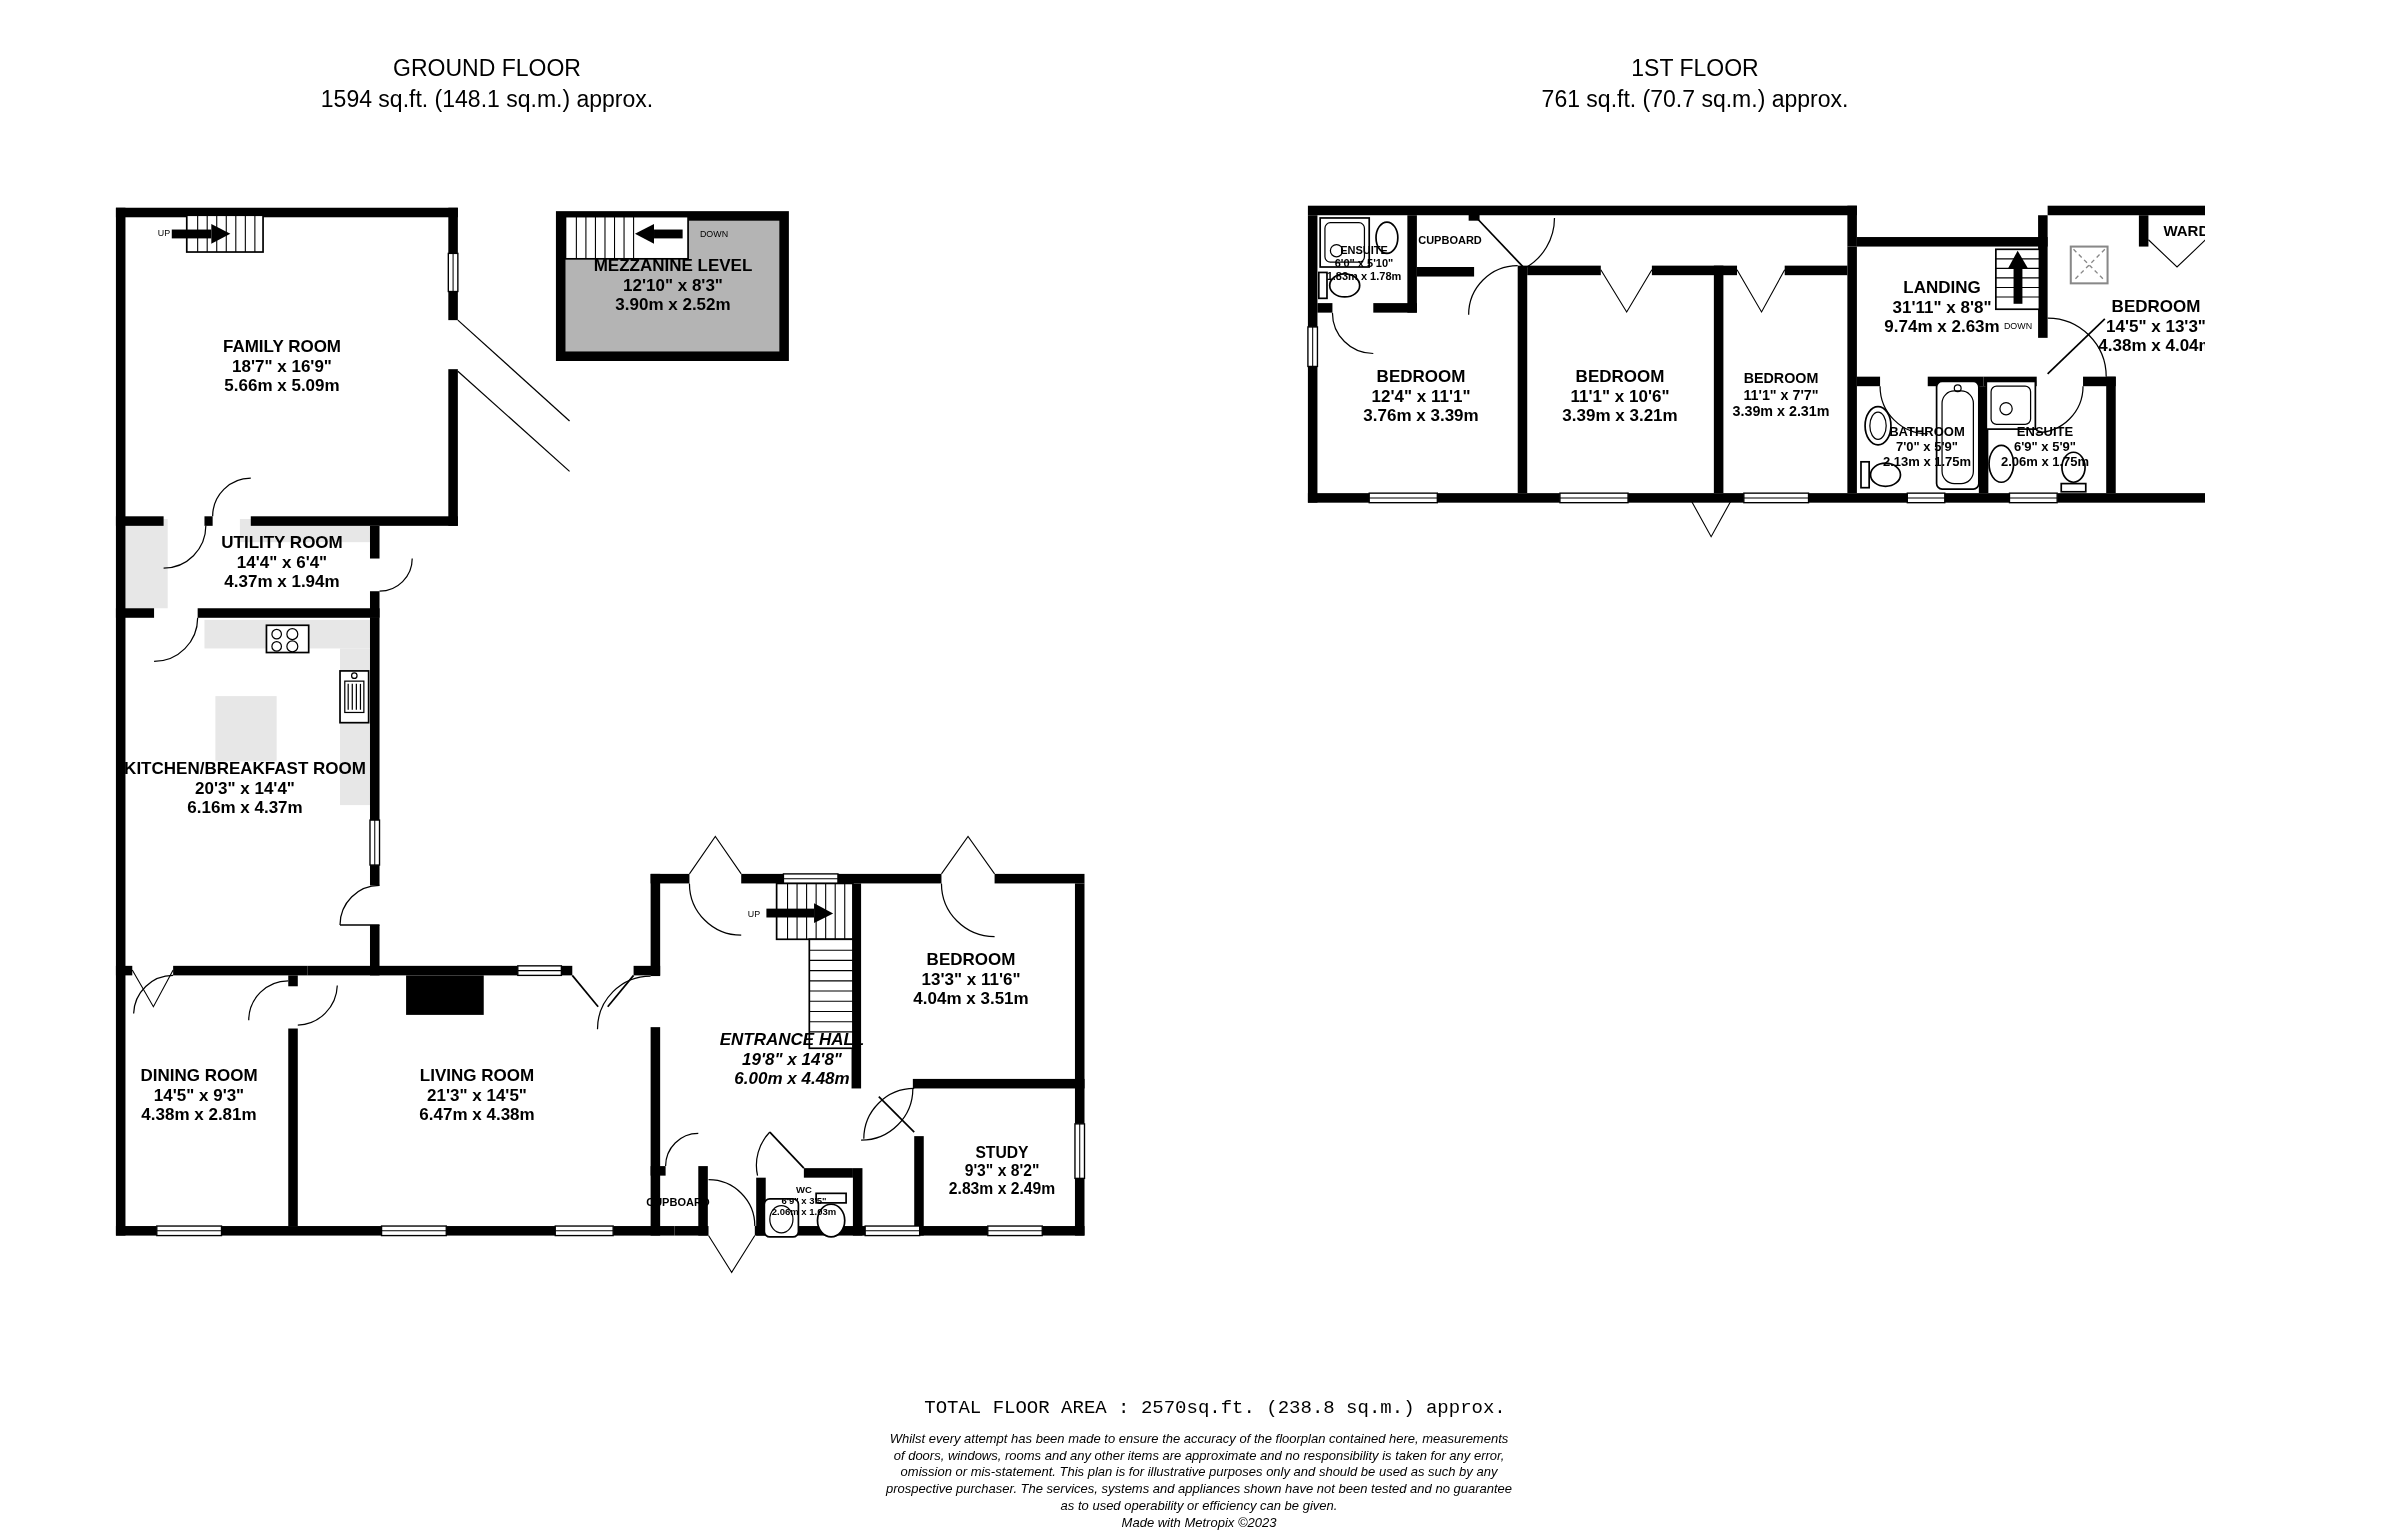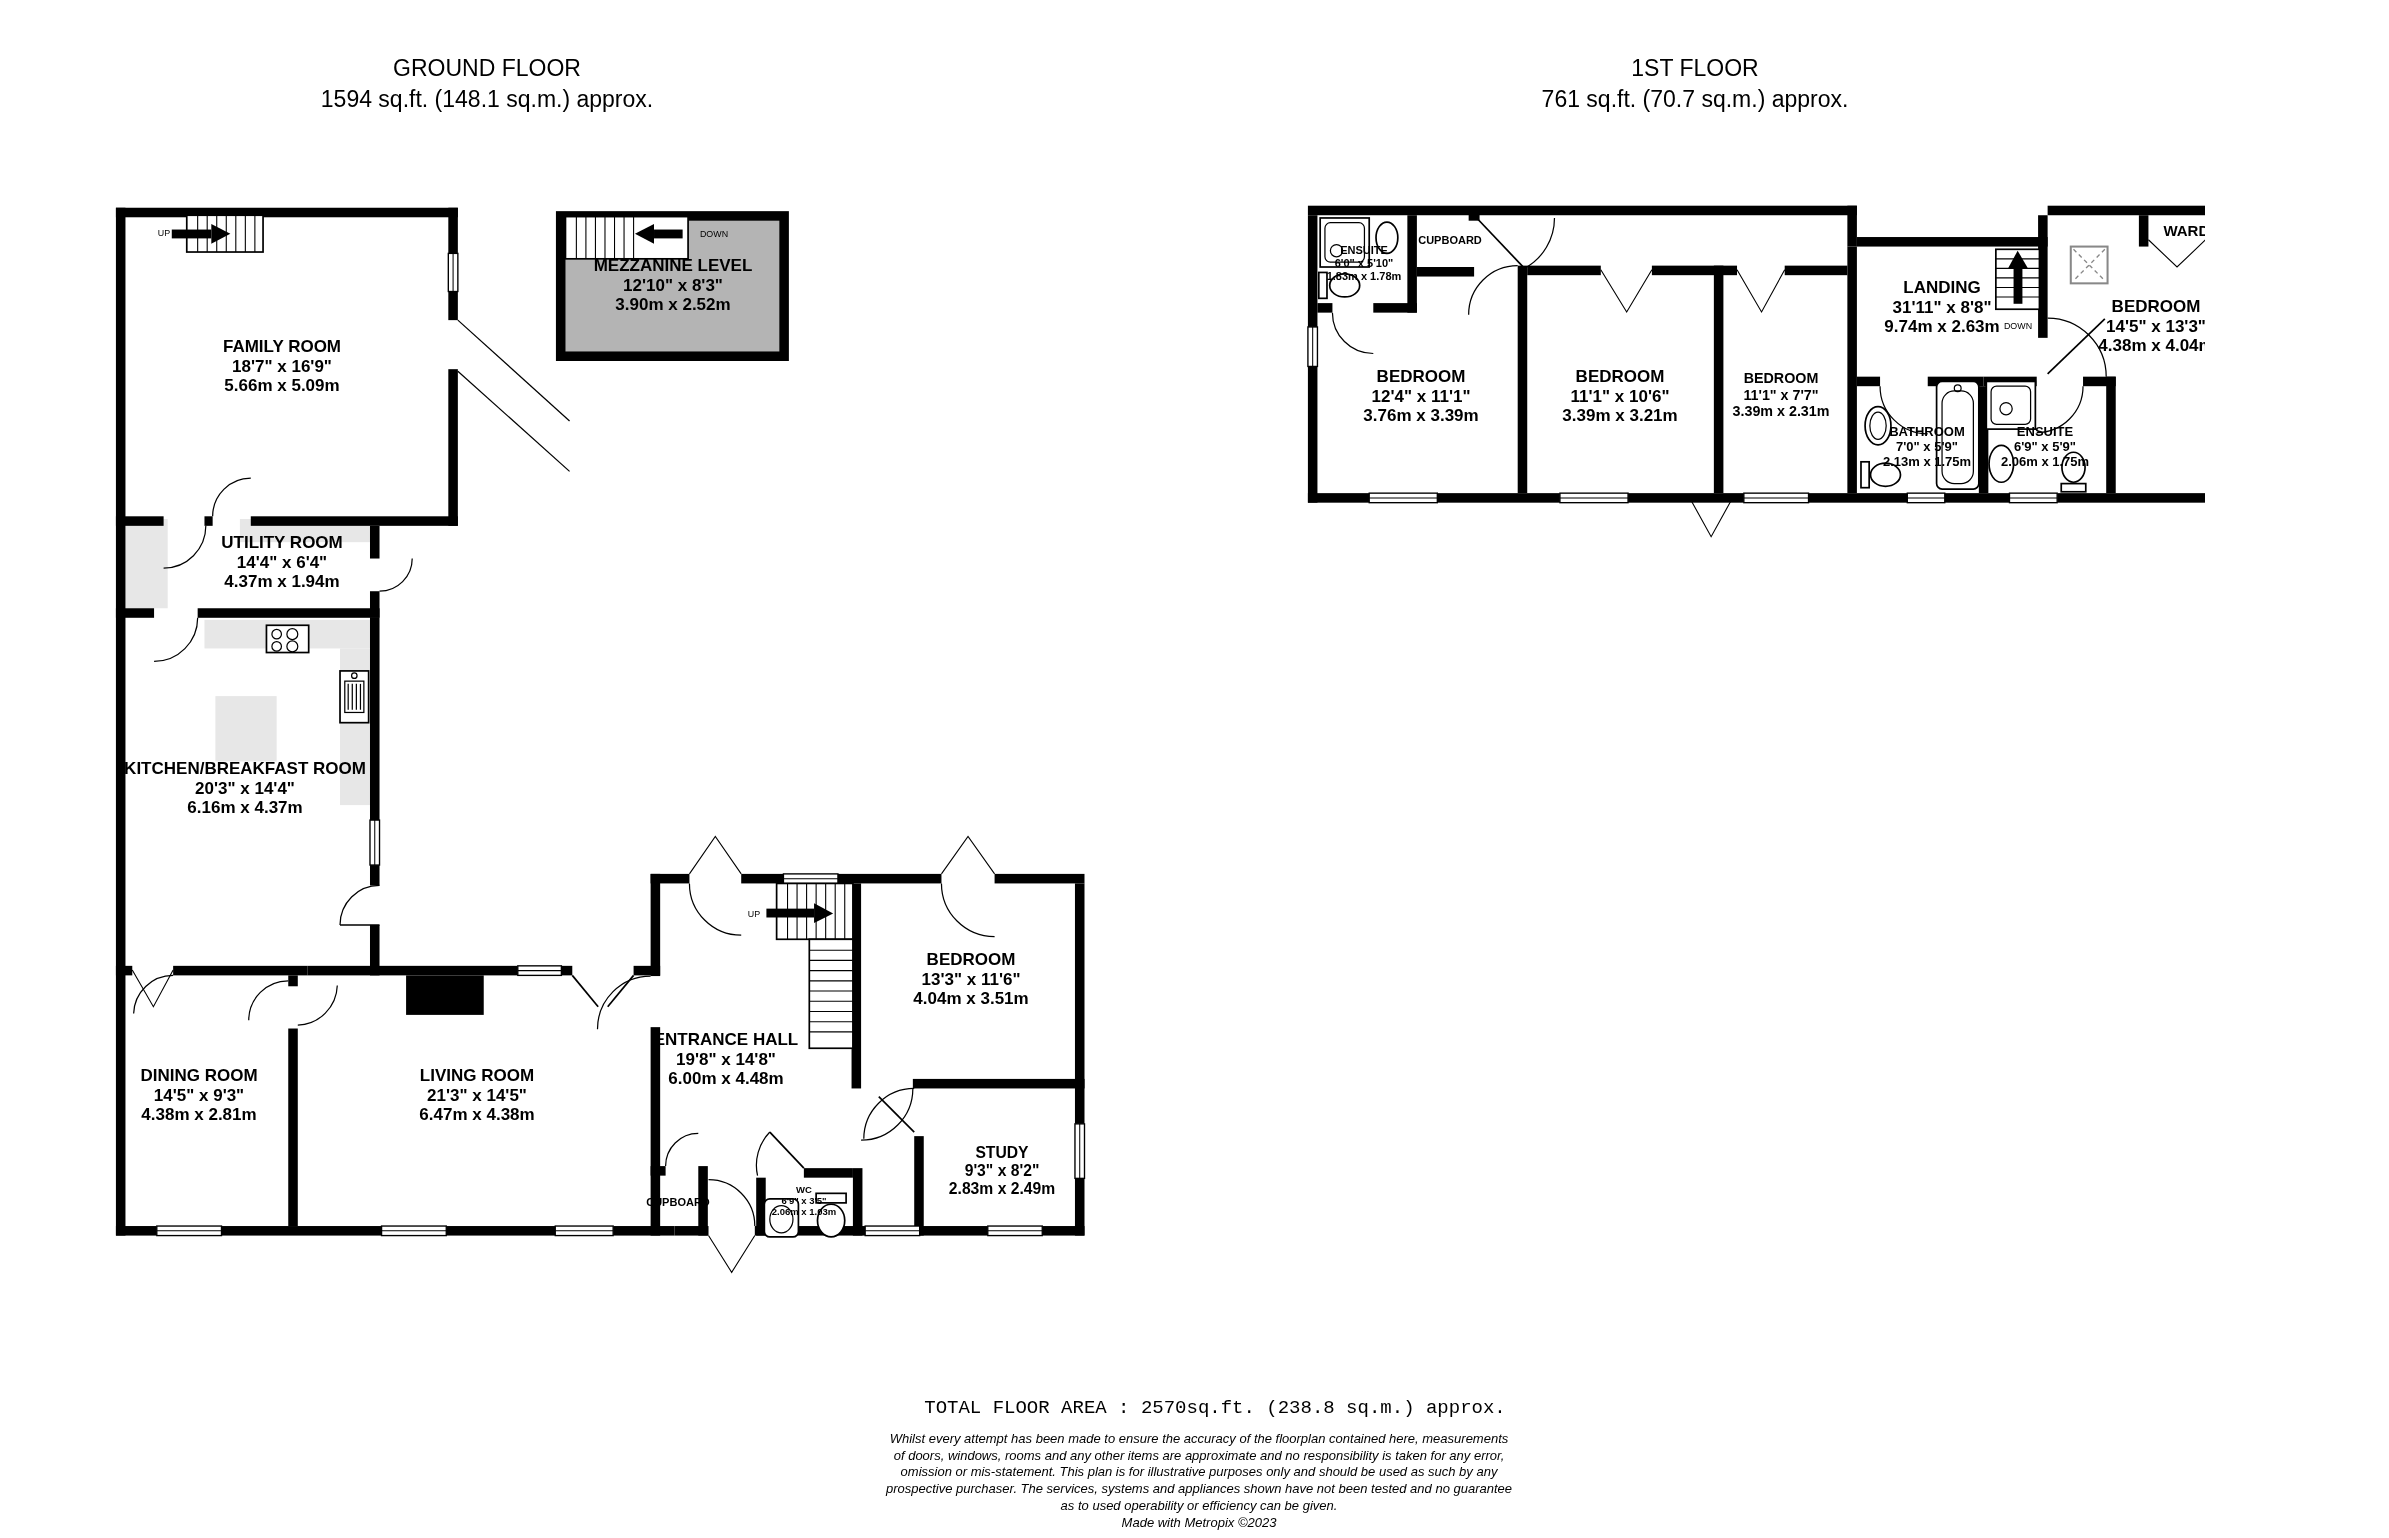--- a/index.html
+++ b/index.html
@@ -423,21 +423,21 @@
   <div class="lbl rl" style="left:199px;top:1096px;">
     <div>DINING ROOM</div>
       <div>14'5"  x 9'3"</div>
       <div>4.38m  x 2.81m</div>
     </div>
   <div class="lbl rl" style="left:477px;top:1096px;">
     <div>LIVING ROOM</div>
       <div>21'3"  x 14'5"</div>
       <div>6.47m  x 4.38m</div>
     </div>
-  <div class="lbl rl" style="left:726px;top:1060px;">
+  <div class="lbl rl" style="left:792px;top:1060px;font-style:italic;">
     <div>ENTRANCE HALL</div>
       <div>19'8"  x 14'8"</div>
       <div>6.00m  x 4.48m</div>
     </div>
   <div class="lbl rl" style="left:971px;top:980px;">
     <div>BEDROOM</div>
       <div>13'3"  x 11'6"</div>
       <div>4.04m  x 3.51m</div>
     </div>
   <div class="lbl" style="left:1002px;top:1171px;font-size:15.7px;">

